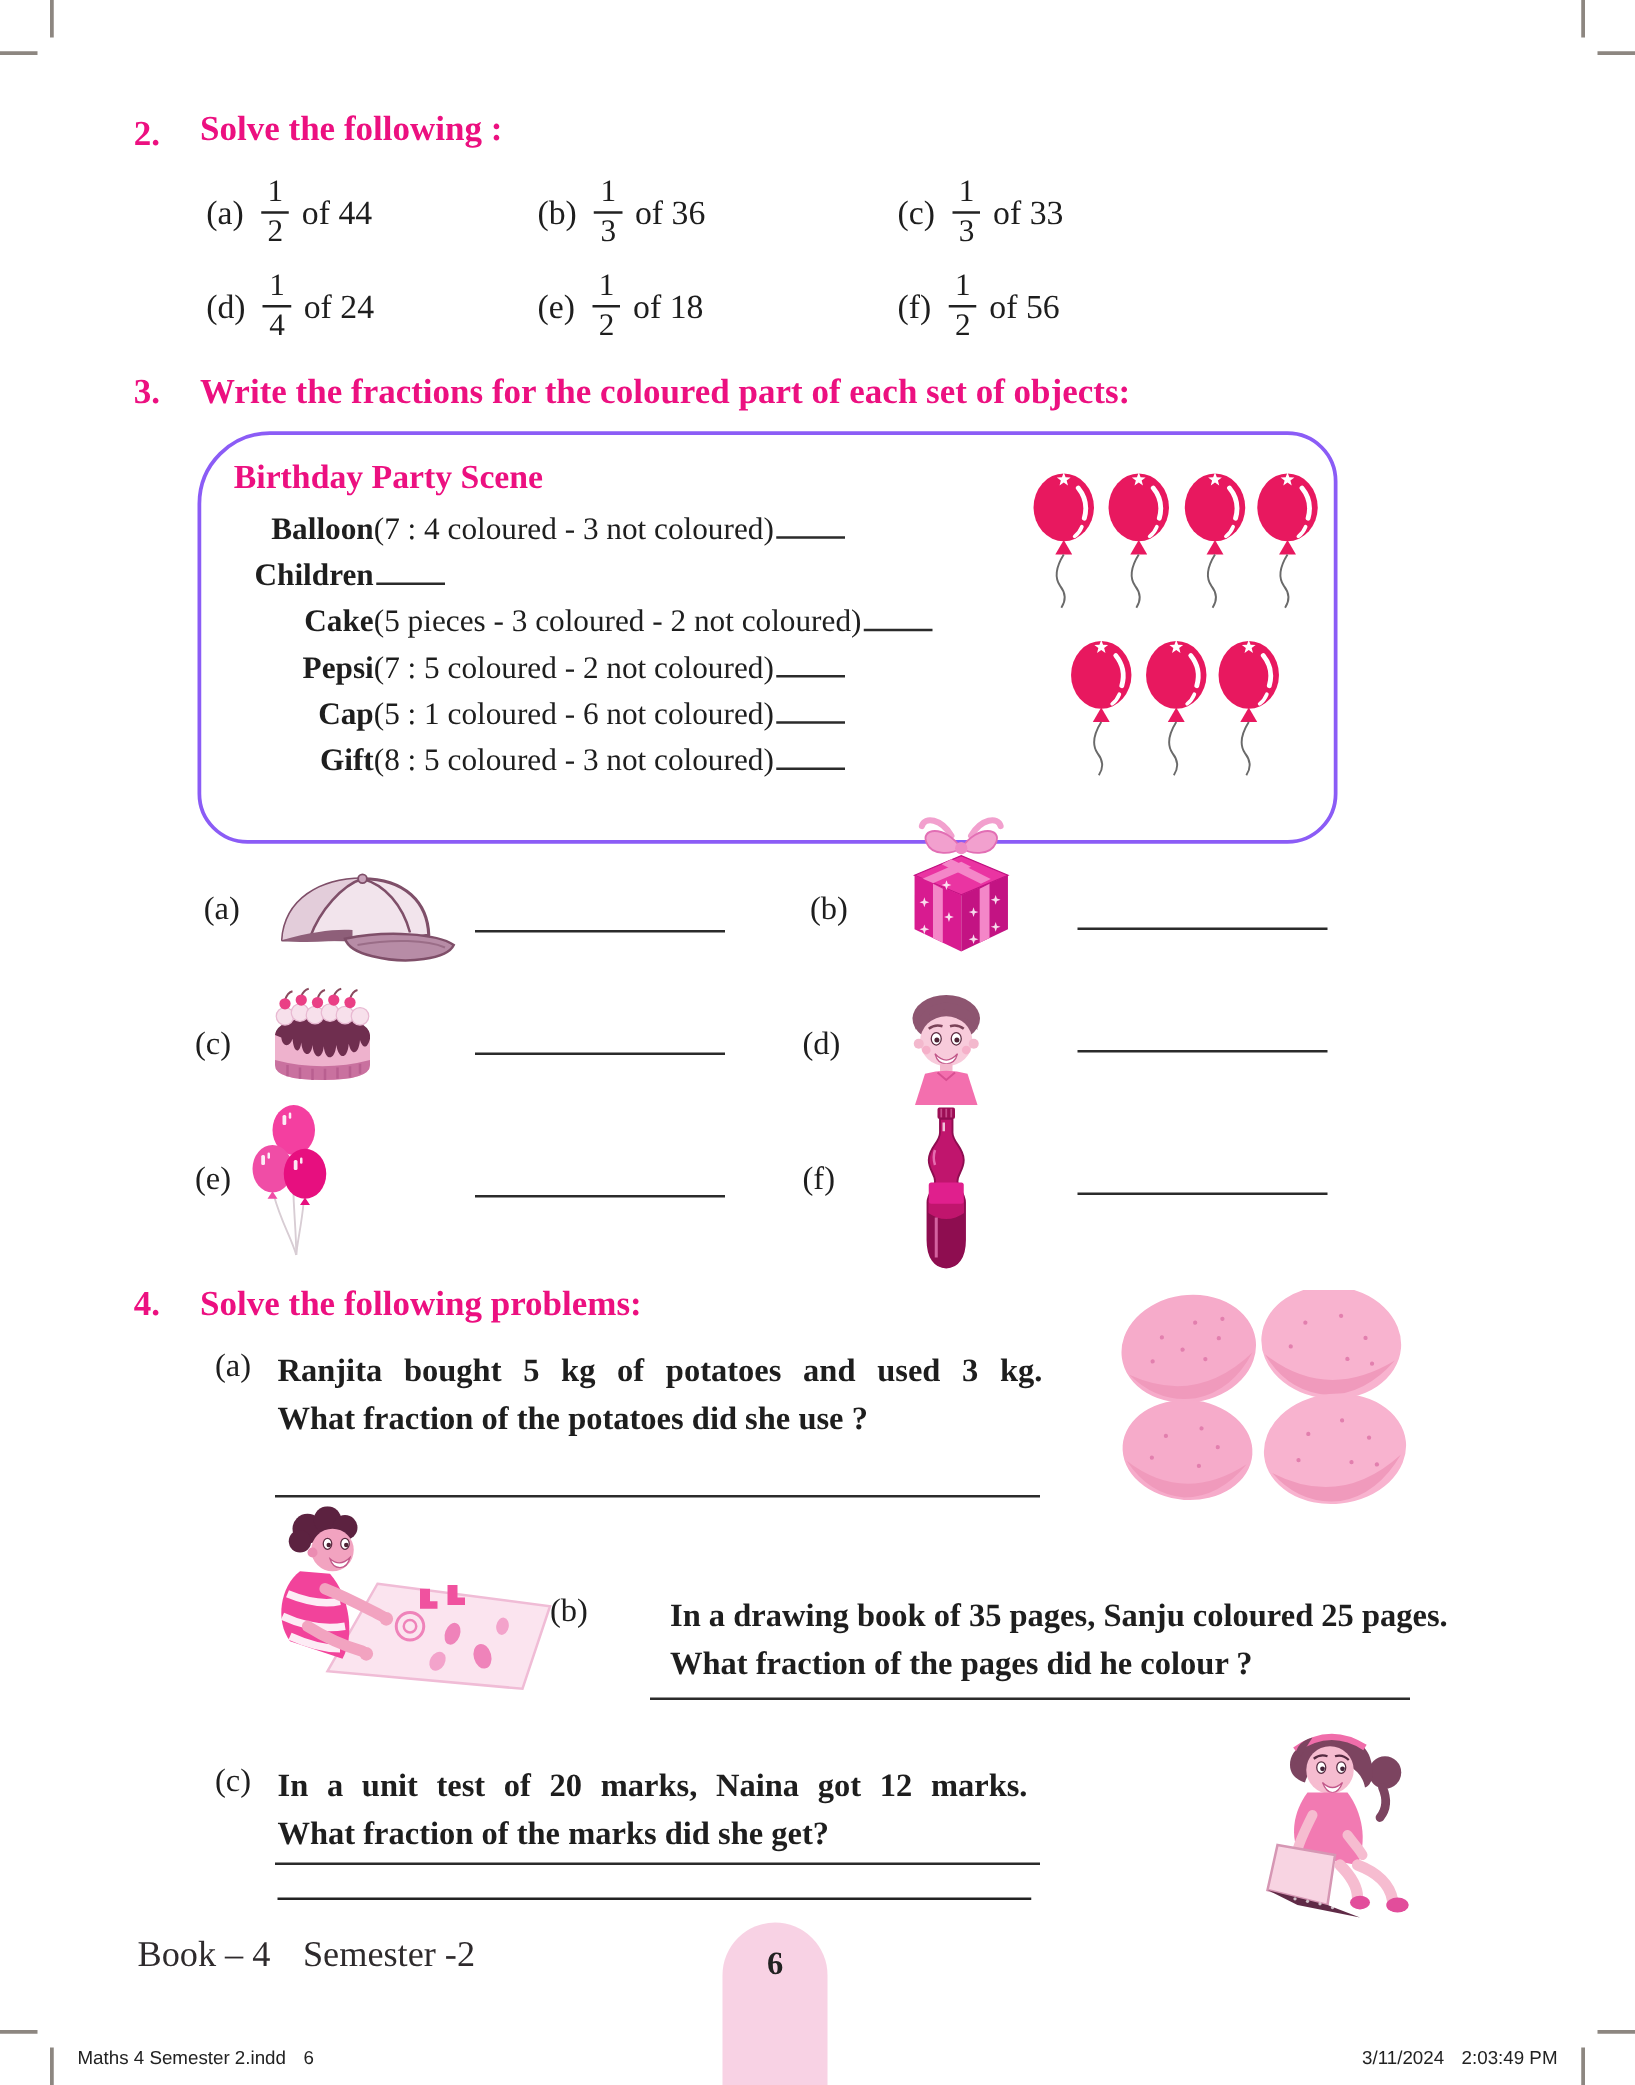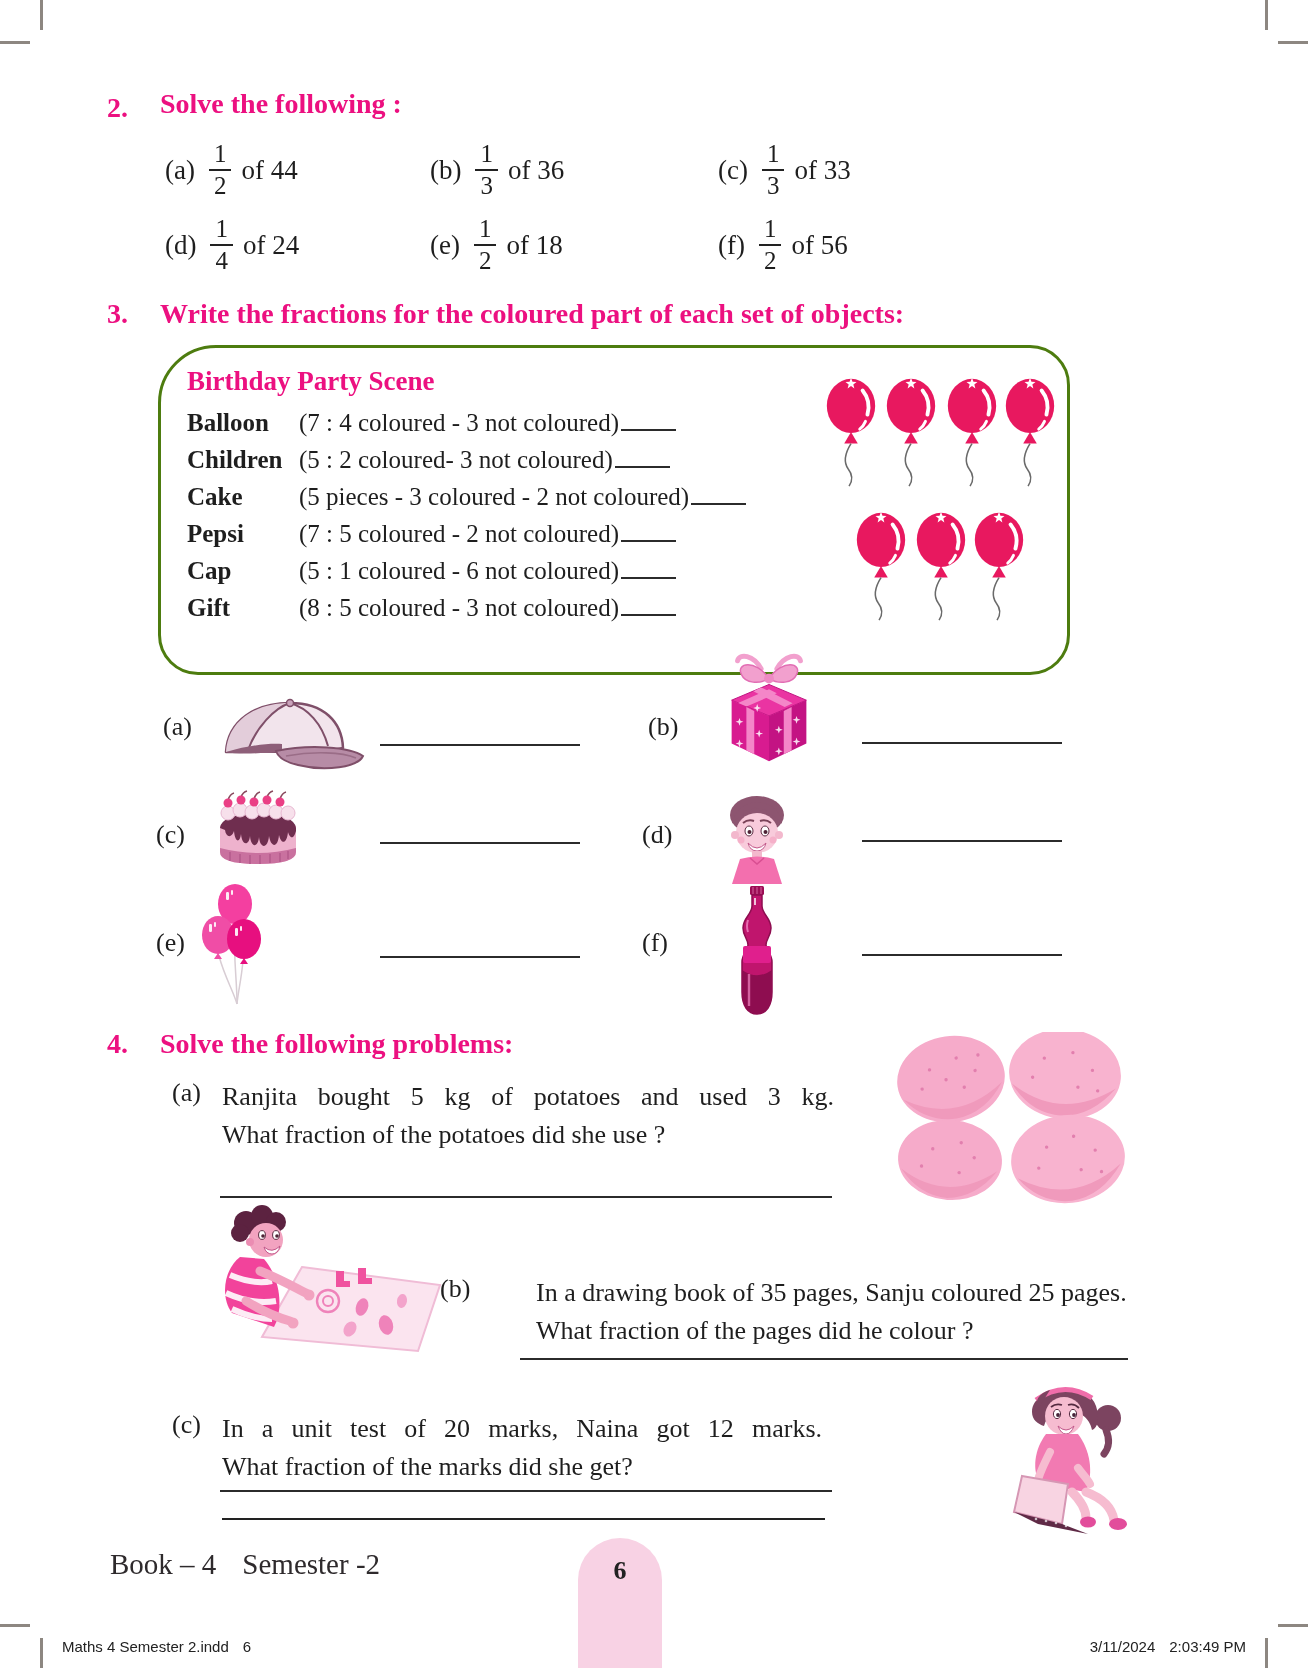--- a/index.html
+++ b/index.html
@@ -13,34 +13,34 @@
   .q-head{position:absolute;font-weight:bold;font-size:28px;color:var(--accent,#ec1080);}
   .q-num{position:absolute;left:107px;font-weight:bold;font-size:28px;color:var(--accent,#ec1080);}
   
   .q2-item{position:absolute;display:flex;align-items:center;font-size:27px;}
   .item-label{margin-right:14px;}
   .frac{display:inline-flex;flex-direction:column;align-items:center;font-size:25px;line-height:1.12;margin-right:10px;}
   .frac .num{display:block;border-bottom:2.4px solid #222;padding:0 5px 1px;}
   .frac .den{display:block;padding-top:1px;}
   
   .scene-box{position:absolute;left:158px;top:345px;width:912px;height:330px;
-             border:3px solid #4d7c0f;border-radius:58px 40px 40px 40px;box-sizing:border-box;}
+             border:3px solid #8b5cf6;border-radius:58px 40px 40px 40px;box-sizing:border-box;text-align:right;}
   .scene-title{position:absolute;left:26px;top:18px;font-size:27px;font-weight:bold;color:var(--accent,#ec1080);}
   .scene-rows{position:absolute;left:26px;top:56px;font-size:25px;}
   .scene-row{display:flex;height:37px;align-items:baseline;}
   .scene-item{width:112px;flex:0 0 112px;font-weight:bold;}
   .scene-blank{display:inline-block;width:55px;border-bottom:2.2px solid #2b2b2b;height:1em;margin-left:2px;}
   .balloon-svg{position:absolute;width:58px;height:128px;}
   
   .ans-label{position:absolute;font-size:26px;}
   .ans-line{position:absolute;height:0;border-top:2.2px solid #2b2b2b;width:200px;}
   .icon-abs{position:absolute;}
   
   .prob-label{position:absolute;font-size:26px;}
-  .prob-text{position:absolute;font-size:26px;line-height:1.45;}
+  .prob-text{position:absolute;font-size:26px;line-height:1.45;font-weight:bold;}
   .justify-line{display:block;text-align:justify;text-align-last:justify;}
   .long-line{position:absolute;height:0;border-top:2.2px solid #2b2b2b;}
   
   .footer-rule{position:absolute;left:222px;top:1518px;width:603px;height:0;border-top:2.6px solid #222;}
   .footer-book{position:absolute;left:110px;top:1548px;font-size:29px;color:#2e2a2c;}
   .footer-book span{margin-right:26px;}
   .page-tab{position:absolute;left:578px;top:1538px;width:84px;height:130px;background:#f8d2e4;
             border-radius:42px 42px 0 0;text-align:center;}
   .page-tab .num{display:inline-block;margin-top:18px;font-size:26px;font-weight:bold;color:#222;}
   
@@ -132,21 +132,20 @@
   <div class="scene-box">
     <span class="scene-title">Birthday Party Scene</span>
     <div class="scene-rows">
       <div class="scene-row">
         <span class="scene-item">Balloon</span>
         <span>(7 : 4 coloured - 3 not coloured)</span>
         <span class="scene-blank"></span>
       </div>
       <div class="scene-row">
         <span class="scene-item">Children</span>
-        <span>(5 : 2 coloured- 3 not coloured)</span>
         <span class="scene-blank"></span>
       </div>
       <div class="scene-row">
         <span class="scene-item">Cake</span>
         <span>(5 pieces - 3 coloured - 2 not coloured)</span>
         <span class="scene-blank"></span>
       </div>
       <div class="scene-row">
         <span class="scene-item">Pepsi</span>
         <span>(7 : 5 coloured - 2 not coloured)</span>

